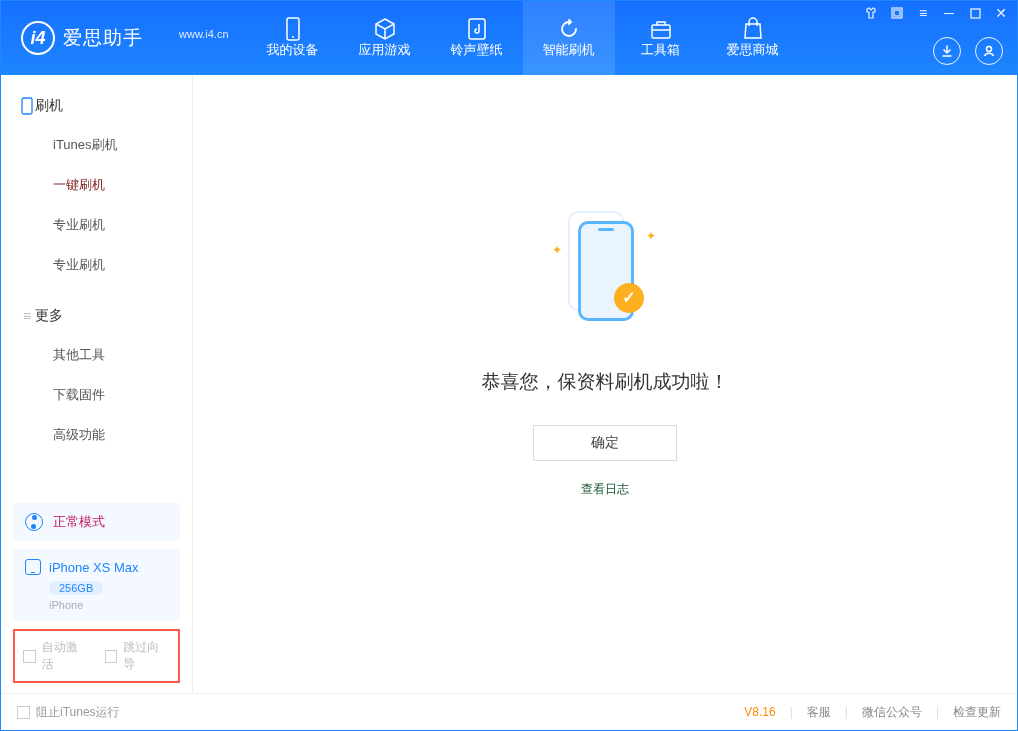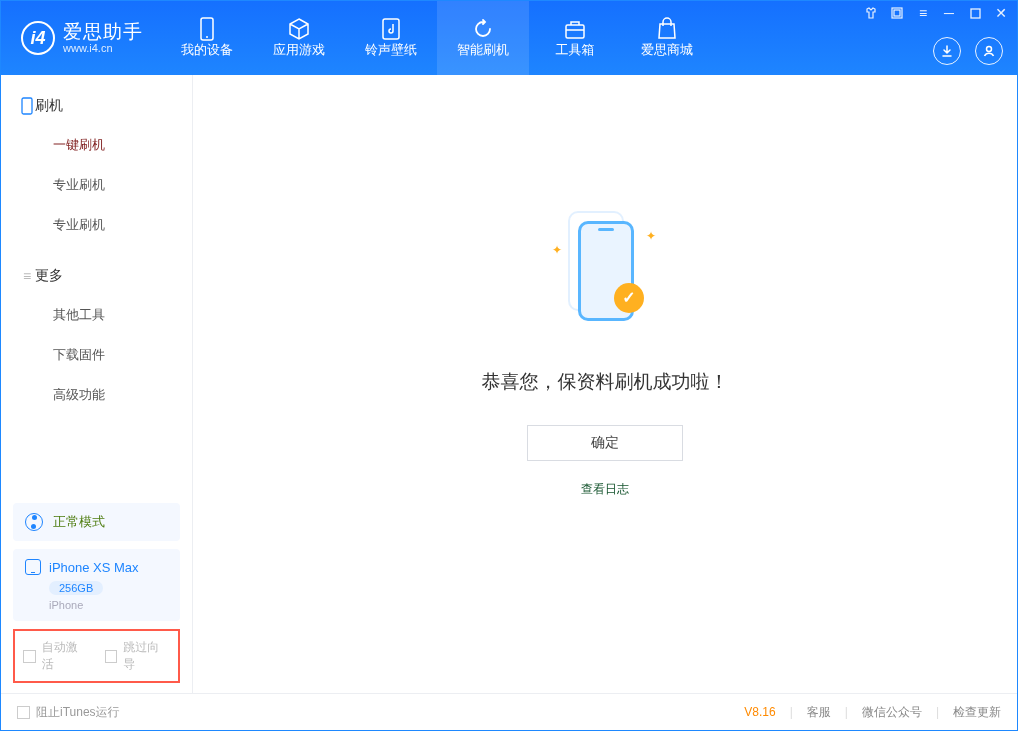--- a/index.html
+++ b/index.html
@@ -2,21 +2,21 @@
 <html><head>
 <meta charset="utf-8">
 <style>
 * { margin: 0; padding: 0; box-sizing: border-box; font-family: "Microsoft YaHei", Arial, sans-serif; }
 body { background: #fff; width: 1018px; height: 731px; overflow: hidden; border: 1px solid #1e88ff; }
 
 
 .header { height: 74px; background: linear-gradient(to bottom, #1570ff, #1e85ff); display: flex; align-items: center; color: #fff; position: relative; }
 .logo { display: flex; align-items: center; padding: 0 18px 0 20px; }
 .logo-icon { width: 34px; height: 34px; border-radius: 50%; border: 2px solid #fff; display: flex; align-items: center; justify-content: center; font-size: 18px; font-weight: bold; font-style: italic; margin-right: 8px; }
-.logo-text { display: flex; flex-direction: column; line-height: 1.1; }
+.logo-text { display: flex; flex-direction: row; line-height: 1.1; gap: 36px; }
 .logo-title { font-size: 19px; font-weight: 500; letter-spacing: 1px; }
 .logo-sub { font-size: 11px; opacity: 0.85; }
 .nav { display: flex; height: 100%; }
 .nav-item { width: 92px; display: flex; flex-direction: column; align-items: center; justify-content: center; cursor: pointer; font-size: 13px; }
 .nav-item.active { background: rgba(255,255,255,0.12); }
 .nav-ico { width: 24px; height: 24px; display: flex; align-items: center; justify-content: center; }
 .win-ctrl { position: absolute; right: 8px; top: 4px; display: flex; gap: 10px; align-items: center; }
 .win-ctrl span { width: 16px; height: 16px; display: flex; align-items: center; justify-content: center; cursor: pointer; opacity: 0.9; font-size: 14px; }
 .hdr-right { position: absolute; right: 14px; bottom: 10px; display: flex; gap: 14px; }
 .hdr-circ { width: 28px; height: 28px; border: 1.5px solid rgba(255,255,255,0.9); border-radius: 50%; display: flex; align-items: center; justify-content: center; cursor: pointer; }
@@ -24,21 +24,21 @@
 
 .body { display: flex; height: 618px; }
 .sidebar { width: 192px; border-right: 1px solid #eceef2; background: #fff; display: flex; flex-direction: column; }
 .side-sec { padding-top: 18px; }
 .sec-head { display: flex; align-items: center; padding: 4px 18px 10px 18px; color: #333; font-size: 14px; }
 .sec-head .ico { width: 16px; height: 16px; display: flex; align-items: center; justify-content: center; color: #1e85ff; }
 .side-item { padding: 11px 0 11px 52px; font-size: 13px; color: #555; cursor: pointer; }
 .side-item.active { color: #7f1d1d; }
 .side-bottom { margin-top: auto; }
 .mode-card, .device-card { margin: 8px 12px; background: #f4f8ff; border-radius: 4px; padding: 10px 12px; }
-.mode-card { display: flex; align-items: center; gap: 10px; font-size: 13px; color: #4d7c0f; }
+.mode-card { display: flex; align-items: center; gap: 10px; font-size: 13px; color: #be185d; }
 .mode-ico { width: 18px; height: 18px; border: 1.5px solid #1e85ff; border-radius: 50%; position: relative; }
 .mode-ico::before, .mode-ico::after { content: ''; position: absolute; width: 5px; height: 5px; background: #1e85ff; border-radius: 50%; }
 .mode-ico::before { top: 1px; left: 6px; }
 .mode-ico::after { bottom: 1px; right: 6px; }
 .device-card { font-size: 12px; }
 .dev-row1 { display: flex; align-items: center; gap: 8px; color: #1e85ff; font-weight: 500; font-size: 13px; }
 .dev-ico { width: 16px; height: 16px; border: 1.2px solid #1e85ff; border-radius: 3px; position: relative; }
 .dev-ico::after { content: ''; position: absolute; bottom: 1px; left: 50%; transform: translateX(-50%); width: 4px; height: 1px; background: #1e85ff; }
 .dev-badge { display: inline-block; margin: 6px 0 4px 24px; background: #e3efff; color: #1e85ff; padding: 1px 10px; border-radius: 10px; font-size: 11px; }
 .dev-sub { color: #aab; font-size: 11px; margin-left: 24px; }
@@ -50,21 +50,21 @@
 .main { flex: 1; display: flex; flex-direction: column; align-items: center; justify-content: center; padding-bottom: 60px; }
 .phone-wrap { position: relative; width: 90px; height: 130px; margin-bottom: 28px; }
 .phone { position: absolute; left: 18px; top: 10px; width: 56px; height: 100px; border: 3px solid #59b6ff; border-radius: 10px; background: #eaf4ff; }
 .phone::before { content: ''; position: absolute; top: 4px; left: 50%; transform: translateX(-50%); width: 16px; height: 3px; background: #59b6ff; border-radius: 2px; }
 .phone-back { position: absolute; left: 8px; top: 0; width: 56px; height: 100px; border: 2px solid #cfe6ff; border-radius: 10px; opacity: 0.6; }
 .check-badge { position: absolute; right: 6px; bottom: 28px; width: 30px; height: 30px; background: #ffb020; border-radius: 50%; display: flex; align-items: center; justify-content: center; color: #fff; font-size: 16px; font-weight: bold; }
 .spark { position: absolute; color: #ffb020; font-size: 12px; }
 .spark.s1 { left: -8px; top: 32px; }
 .spark.s2 { right: -6px; top: 18px; }
 .main-title { font-size: 19px; color: #333; margin-bottom: 30px; }
-.ok-btn { width: 156px; height: 36px; border: 1px solid #d9dce2; background: #fff; font-size: 14px; color: #444; cursor: pointer; margin-bottom: 20px; }
+.ok-btn { width: 144px; height: 36px; border: 1px solid #d9dce2; background: #fff; font-size: 14px; color: #444; cursor: pointer; margin-bottom: 20px; }
 .log-link { font-size: 12px; color: #14532d; cursor: pointer; }
 
 
 .status { height: 37px; border-top: 1px solid #eceef2; display: flex; align-items: center; padding: 0 16px; font-size: 12px; color: #999; }
 .status .chk { color: #999; }
 .status-right { margin-left: auto; display: flex; align-items: center; gap: 14px; }
 .ver { color: #ff8a00; }
 .sep { color: #ddd; }
 .slink { color: #888; cursor: pointer; }
 
@@ -174,20 +174,21 @@
   <div class="sidebar">
     <div class="side-sec">
       <div class="sec-head">
         <span class="ico">
             <svg width="14" height="18" viewBox="0 0 14 18">
               <rect x="2" y="1" width="10" height="16" rx="1.5" fill="none" stroke="#1e85ff" stroke-width="1.3"></rect>
             </svg>
           </span>
         <span>刷机</span>
       </div>
+      <div class="side-item">iTunes刷机</div>
       <div class="side-item active">一键刷机</div>
       <div class="side-item">专业刷机</div>
       <div class="side-item">专业刷机</div>
     </div>
     <div class="side-sec">
       <div class="sec-head">
         <span class="ico" style="color:#bbb">≡</span>
         <span>更多</span>
       </div>
       <div class="side-item">其他工具</div>

